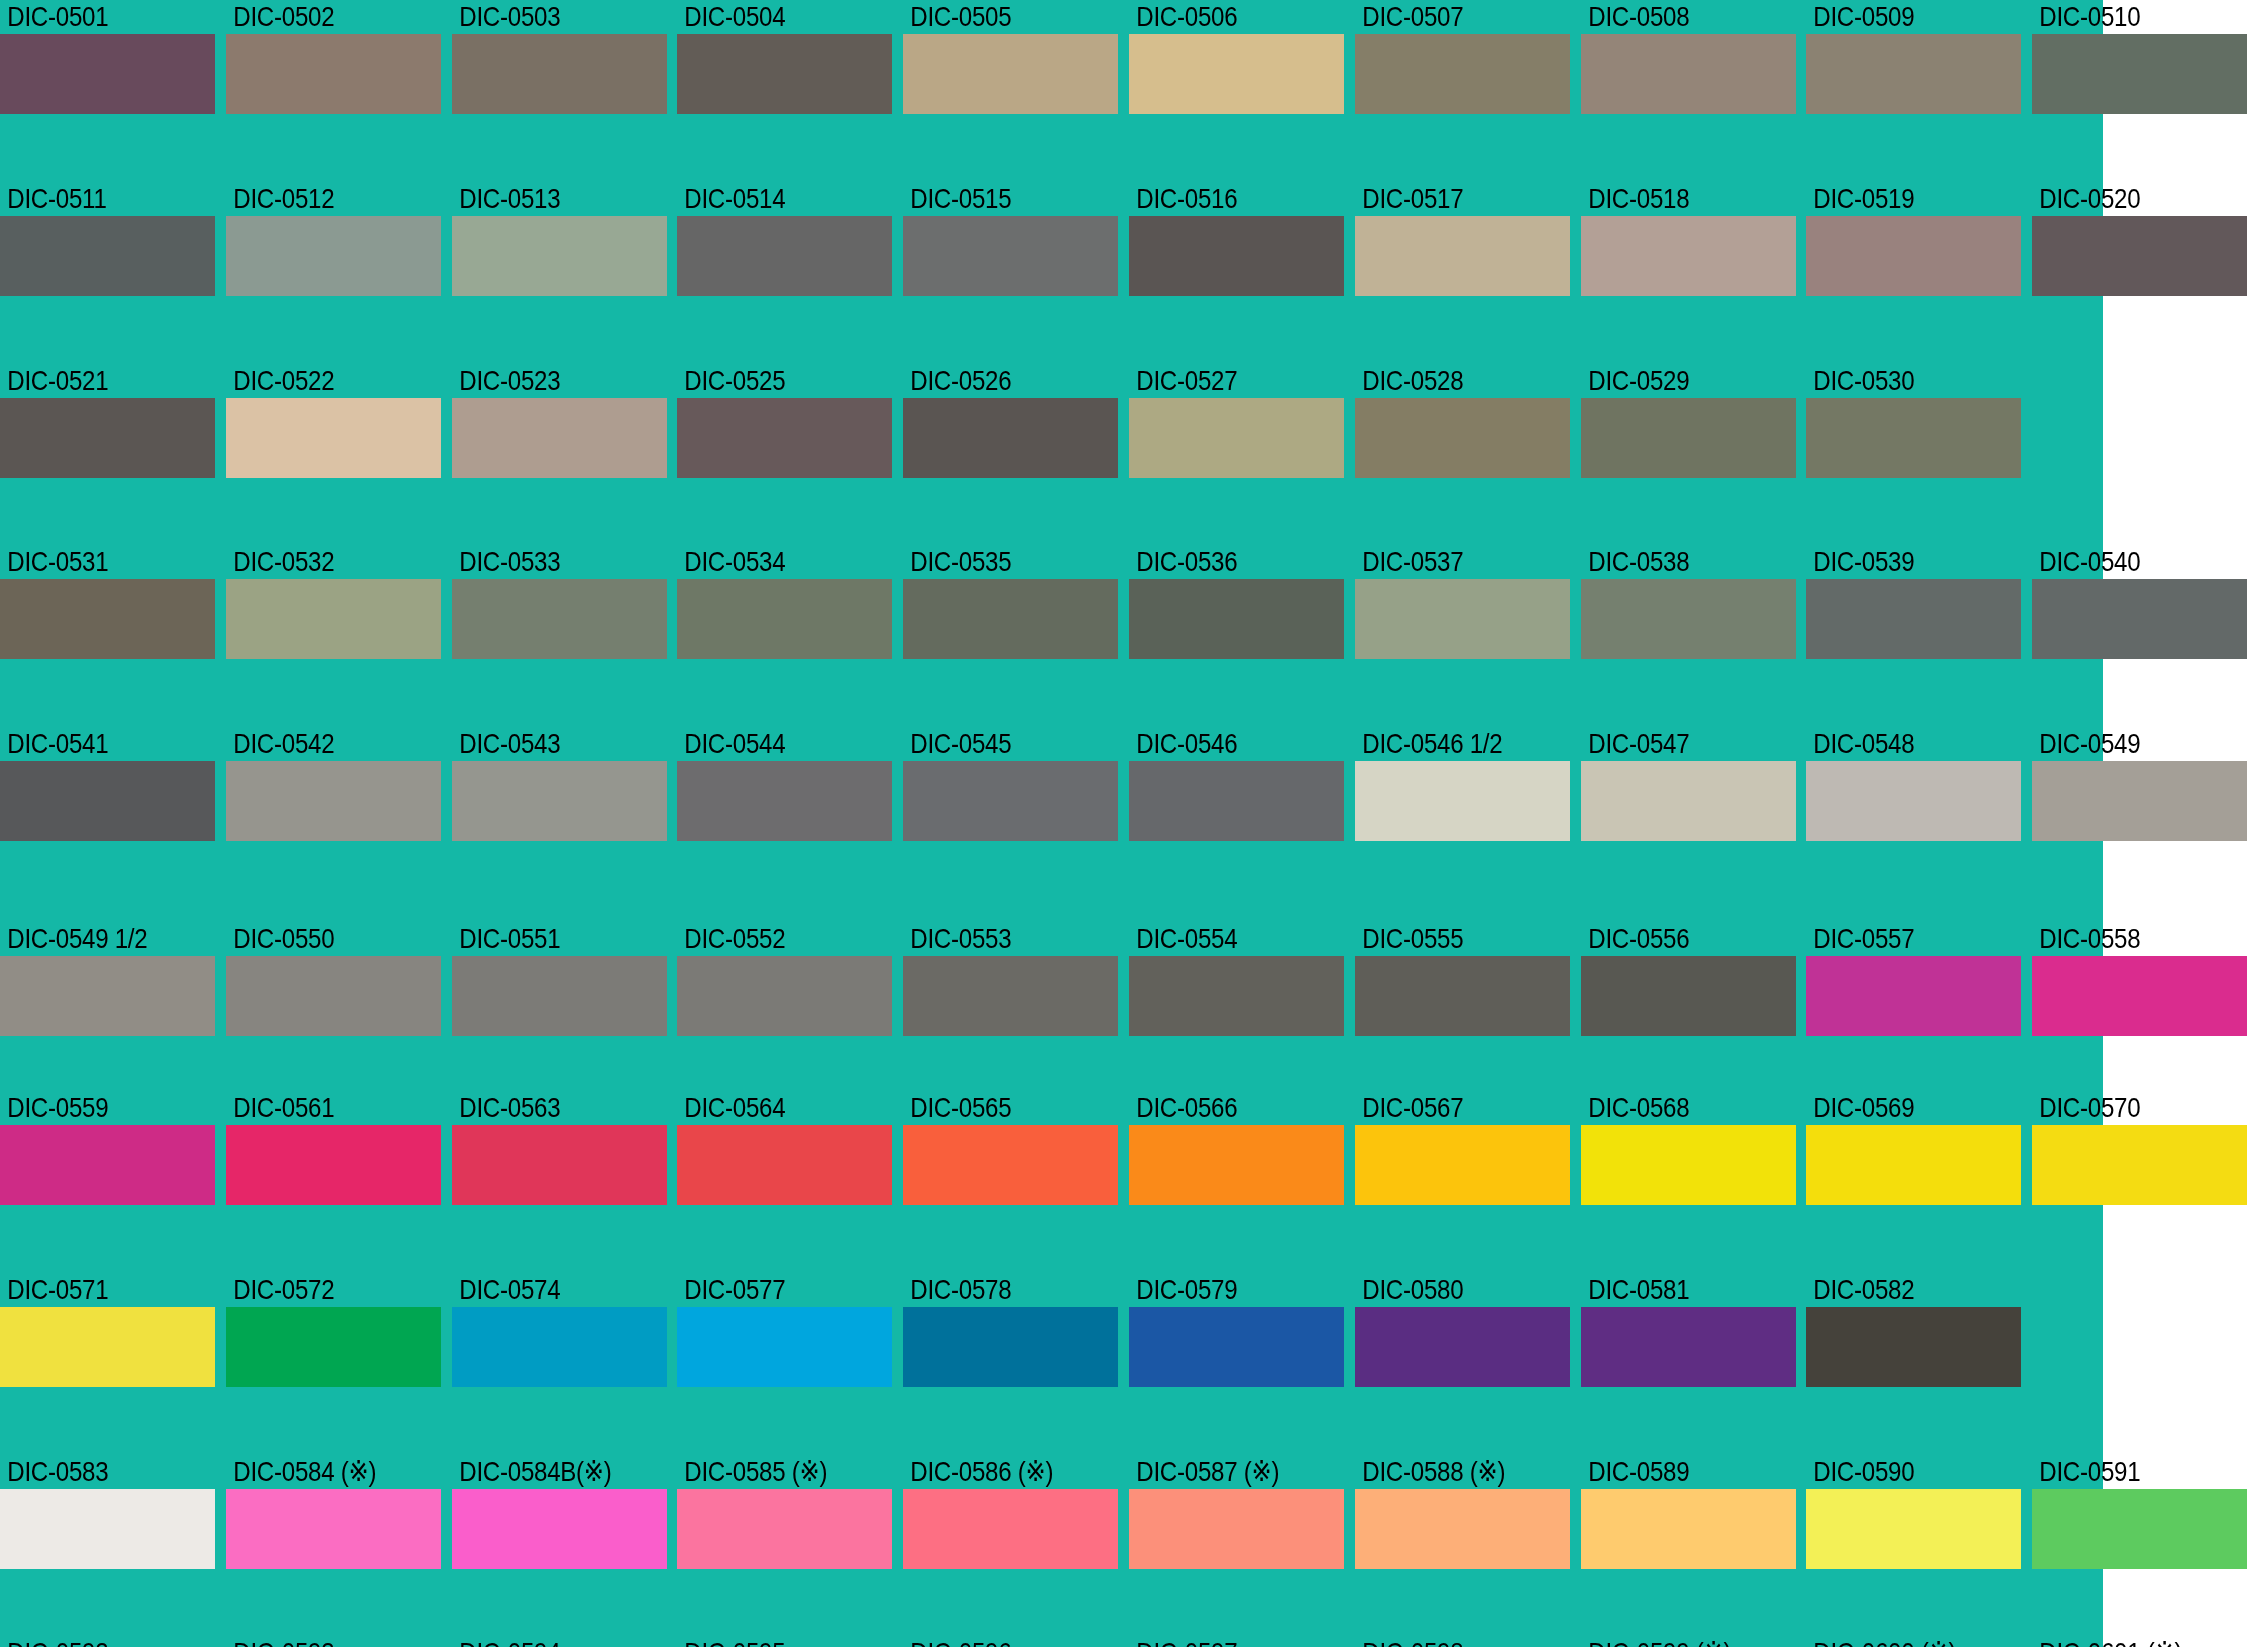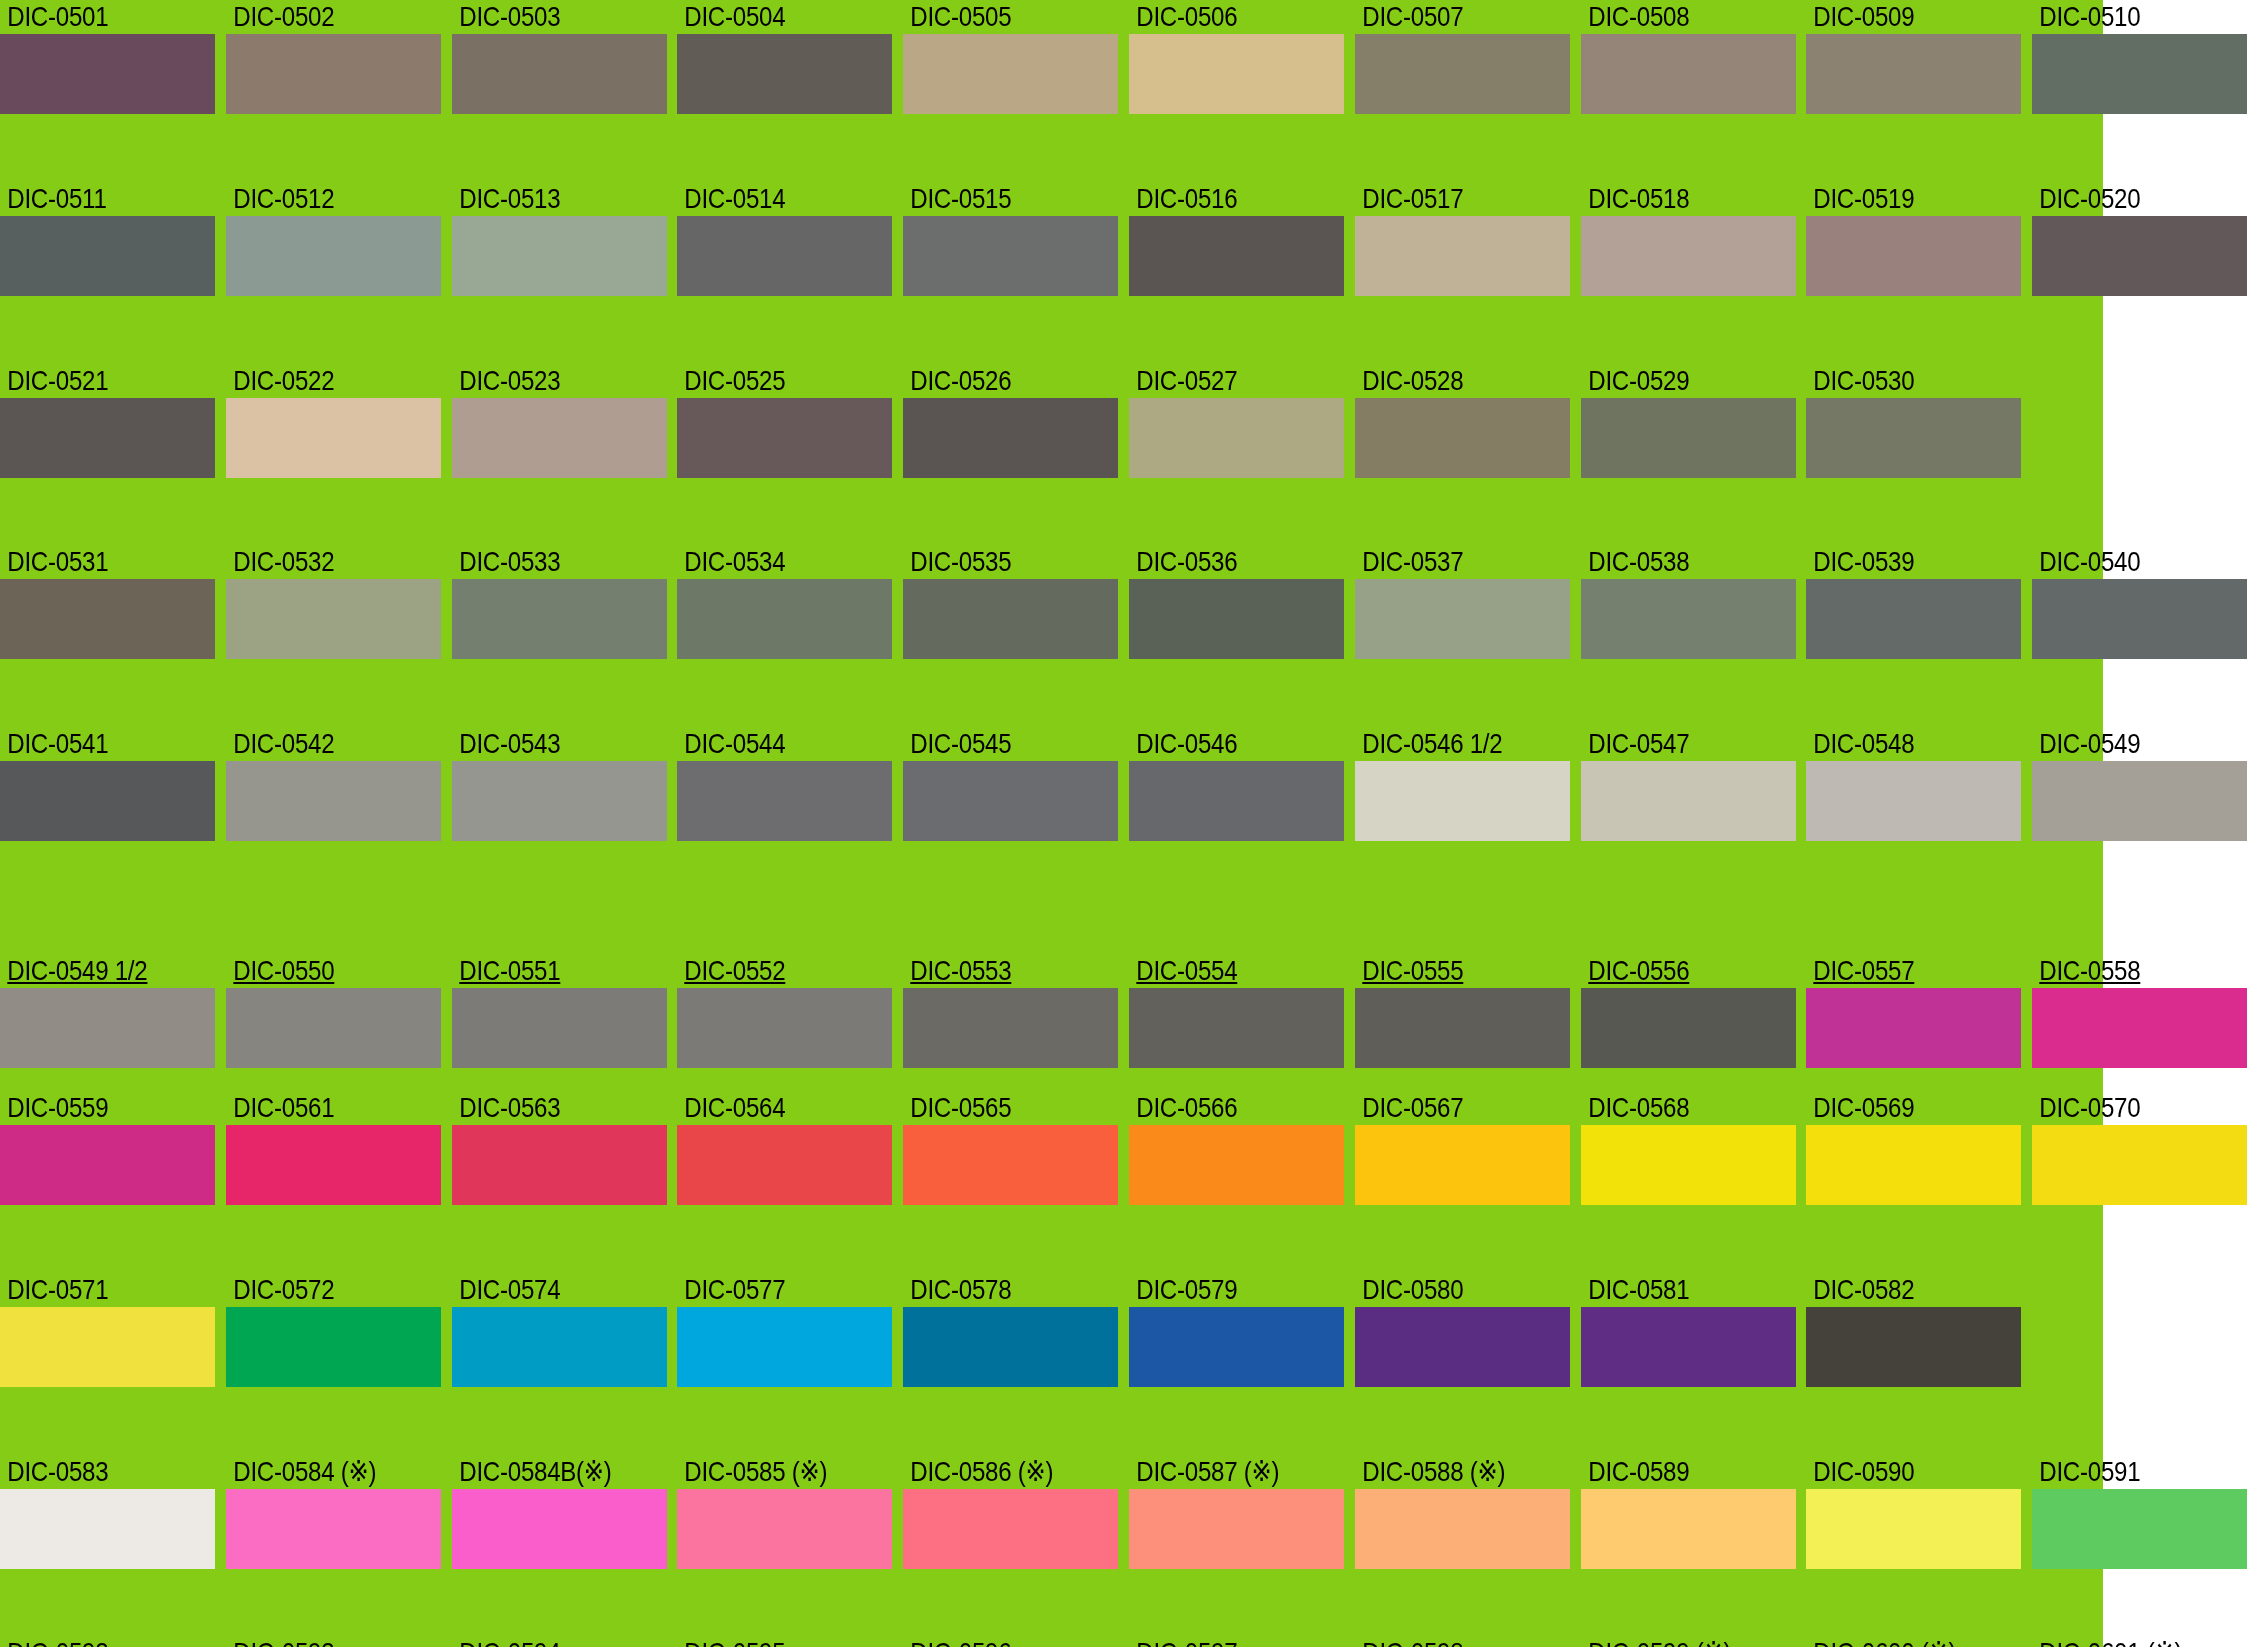--- a/index.html
+++ b/index.html
@@ -13,21 +13,21 @@
     height: 1648px;
     font-family: "Liberation Sans", "DejaVu Sans", sans-serif;
     -webkit-font-smoothing: antialiased;
     overflow: hidden;
   }
 
   #chart {
     position: relative;
     width: 2103px;
     height: 1648px;
-    background: #84cc16;
+    background: #14b8a6;
   }
 
   .swatch-row {
     position: absolute;
     left: 0;
     width: 2250px;
     height: 142px;
     display: flex;
     flex-direction: row;
   }
@@ -265,21 +265,21 @@
       </div>
       <div class="swatch-cell">
         <div class="swatch-label">DIC-0548</div>
         <div class="swatch-chip" style="background-color: rgb(190, 185, 179);"></div>
       </div>
       <div class="swatch-cell">
         <div class="swatch-label">DIC-0549</div>
         <div class="swatch-chip" style="background-color: rgb(164, 159, 151);"></div>
       </div>
     </div>
-    <div class="swatch-row" style="top: 954px; text-decoration: underline;">
+    <div class="swatch-row" style="top: 922px;">
       <div class="swatch-cell">
         <div class="swatch-label">DIC-0549 1/2</div>
         <div class="swatch-chip" style="background-color: rgb(145, 141, 134);"></div>
       </div>
       <div class="swatch-cell">
         <div class="swatch-label">DIC-0550</div>
         <div class="swatch-chip" style="background-color: rgb(135, 133, 128);"></div>
       </div>
       <div class="swatch-cell">
         <div class="swatch-label">DIC-0551</div>

